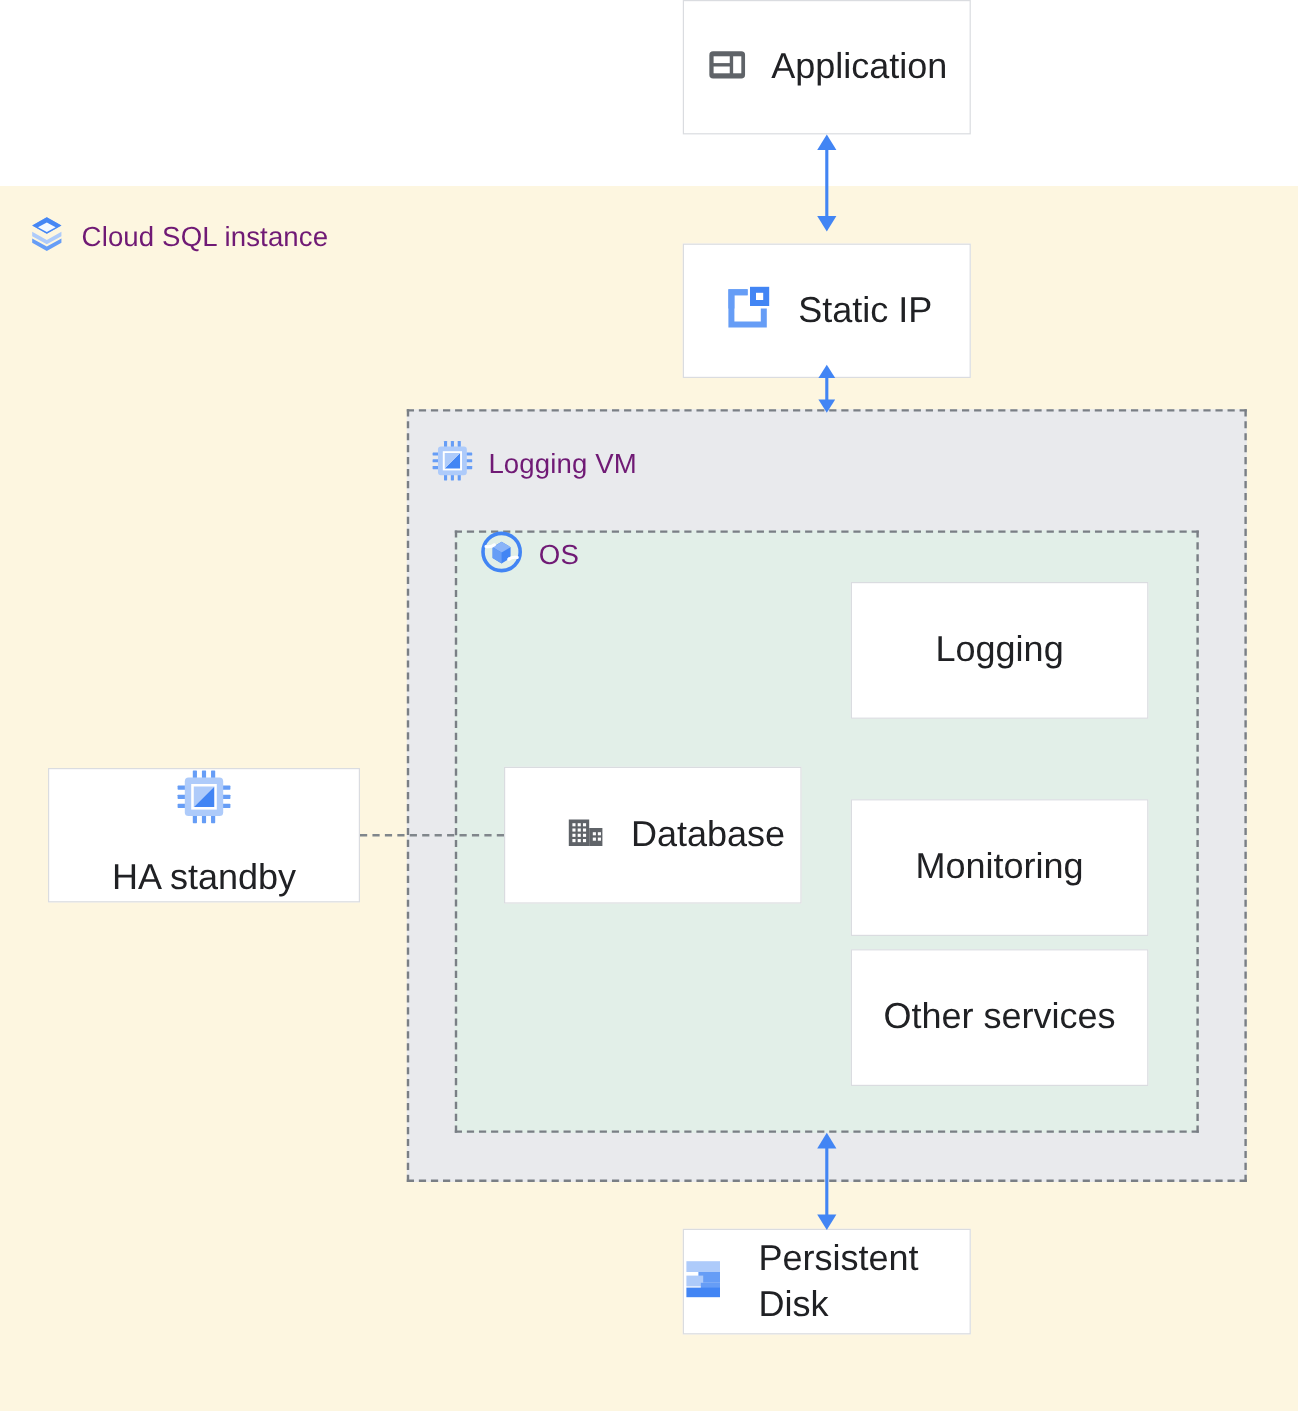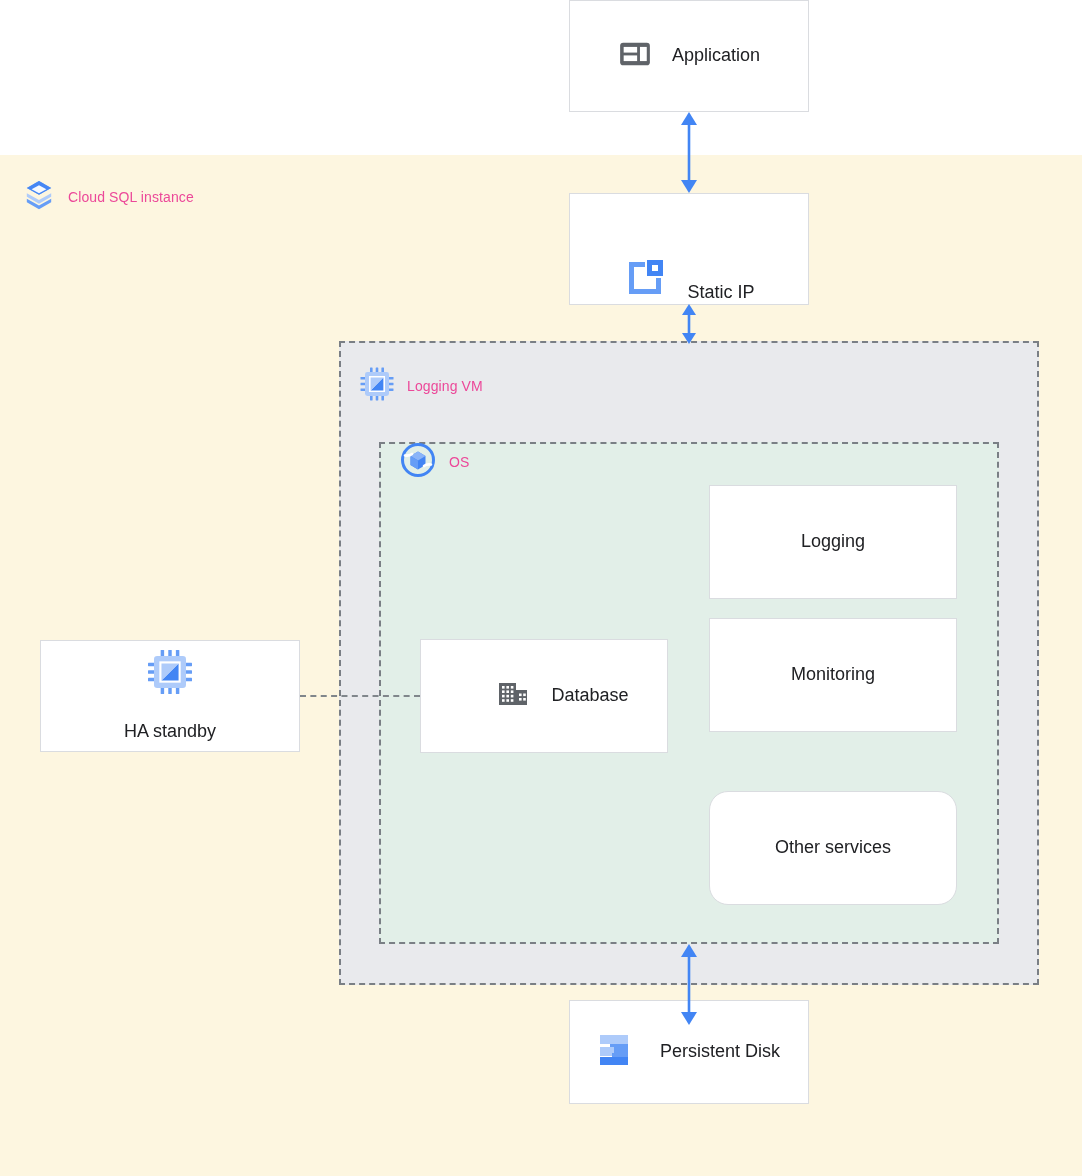--- a/index.html
+++ b/index.html
@@ -51,54 +51,54 @@
 
   
   .region-title {
     position: absolute;
     display: flex;
     align-items: center;
     gap: 12px;
     white-space: nowrap;
   }
   .region-title .rt-label {
-    font-size: 14px;
-    color: #ec4899;
+    font-size: 23px;
+    color: #701a75;
     letter-spacing: .1px;
   }
   #cloudsql-title { left: 22px; top: 178px; }
   #vm-title { left: 359px; top: 366px; }
   #os-title { left: 399px; top: 441px; }
 
   
   .node {
     position: absolute;
     box-sizing: border-box;
     background: #ffffff;
     border: 1px solid #dadce0;
     display: flex;
     align-items: center;
     justify-content: center;
     gap: 20px;
   }
   .node .n-label {
-    font-size: 18px;
+    font-size: 30px;
     color: #202124;
     line-height: 1.28;
   }
   .node.text-only .n-label { text-align: center; }
 
   #node-application { left: 569px; top: 0px;    width: 240px; height: 112px; }
-  #node-staticip    { left: 569px; top: 193px;  width: 240px; height: 112px; align-items: flex-end; }
+  #node-staticip    { left: 569px; top: 203px;  width: 240px; height: 112px; }
   #node-logging     { left: 709px; top: 485px;  width: 248px; height: 114px; }
-  #node-monitoring  { left: 709px; top: 618px;  width: 248px; height: 114px; }
-  #node-other       { left: 709px; top: 791px;  width: 248px; height: 114px; border-radius: 19px; }
+  #node-monitoring  { left: 709px; top: 666px;  width: 248px; height: 114px; }
+  #node-other       { left: 709px; top: 791px;  width: 248px; height: 114px; }
   #node-database    { left: 420px; top: 639px;  width: 248px; height: 114px; padding-left: 36px; }
   #node-ha          { left: 40px;  top: 640px;  width: 260px; height: 112px; flex-direction: column; }
-  #node-pd          { left: 569px; top: 1000px; width: 240px; height: 104px; }
+  #node-pd          { left: 569px; top: 1024px; width: 240px; height: 88px; }
 
   #node-pd .n-label { text-align: left; line-height: 1.3; }
 
   
   .conn { position: absolute; }
   #arrow-app-ip   { left: 664px; top: 110px; }
   #arrow-ip-vm    { left: 664px; top: 303px; }
   #arrow-os-pd    { left: 664px; top: 942px; }
   #dashed-ha-vm {
     position: absolute;

